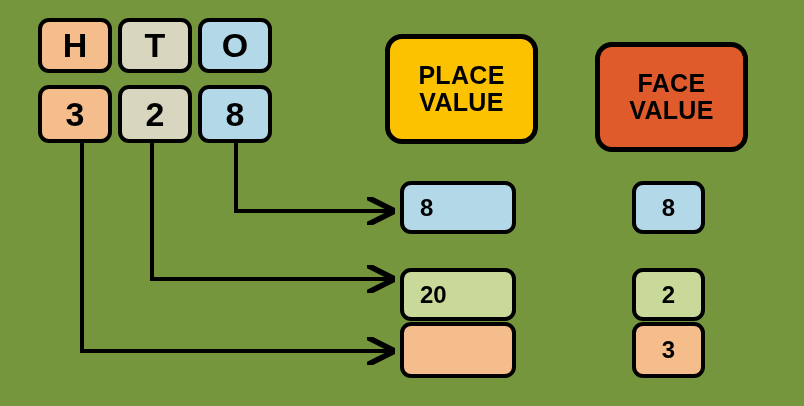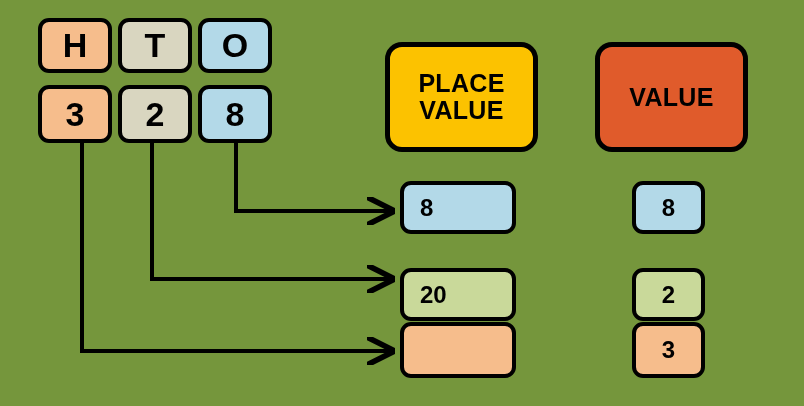--- a/index.html
+++ b/index.html
@@ -120,25 +120,26 @@
   <div class="box grid-cell digit c-peach" style="left:38px;  top:85px;">
     <span>3</span>
   </div>
   <div class="box grid-cell digit c-beige" style="left:118px; top:85px;">
     <span>2</span>
   </div>
   <div class="box grid-cell digit c-blue" style="left:198px; top:85px;">
     <span>8</span>
   </div>
 
-  <div class="box banner c-yellow" style="left:385px; top:42px;">
+  <div class="box banner c-yellow" style="left:385px; top:34px;">
     <span class="ln">PLACE</span>
     <span class="ln">VALUE</span>
   </div>
   <div class="box banner c-orange" style="left:595px; top:42px;">
+    <span class="ln">FACE</span>
     <span class="ln">VALUE</span>
   </div>
 
   <div class="box result-box c-blue" style="left:400px; top:181px;">
     <span>8</span>
   </div>
   <div class="box result-box c-green" style="left:400px; top:252px;">
     <span>20</span>
   </div>
   <div class="box result-box tall c-peach" style="left:400px; top:322px;">

